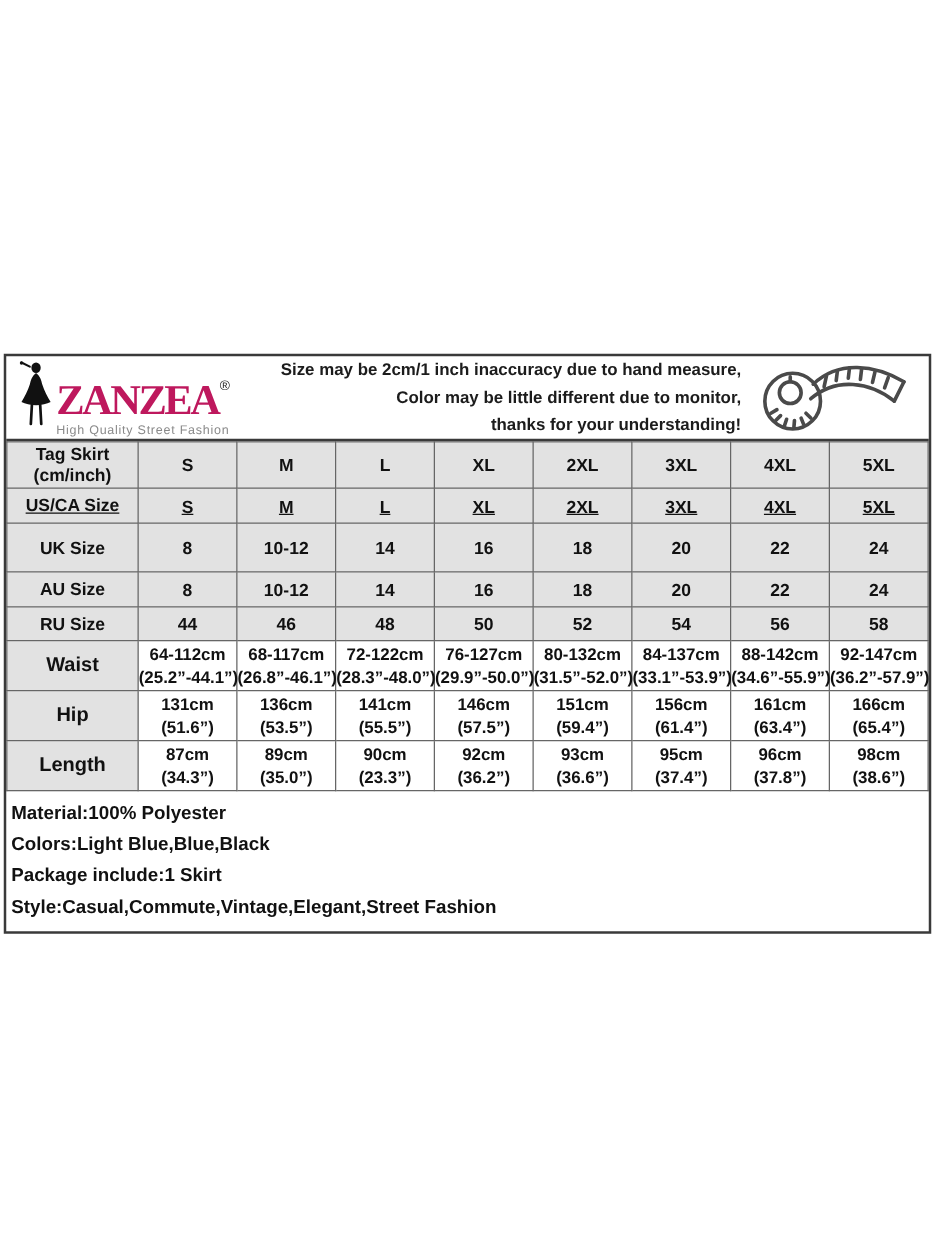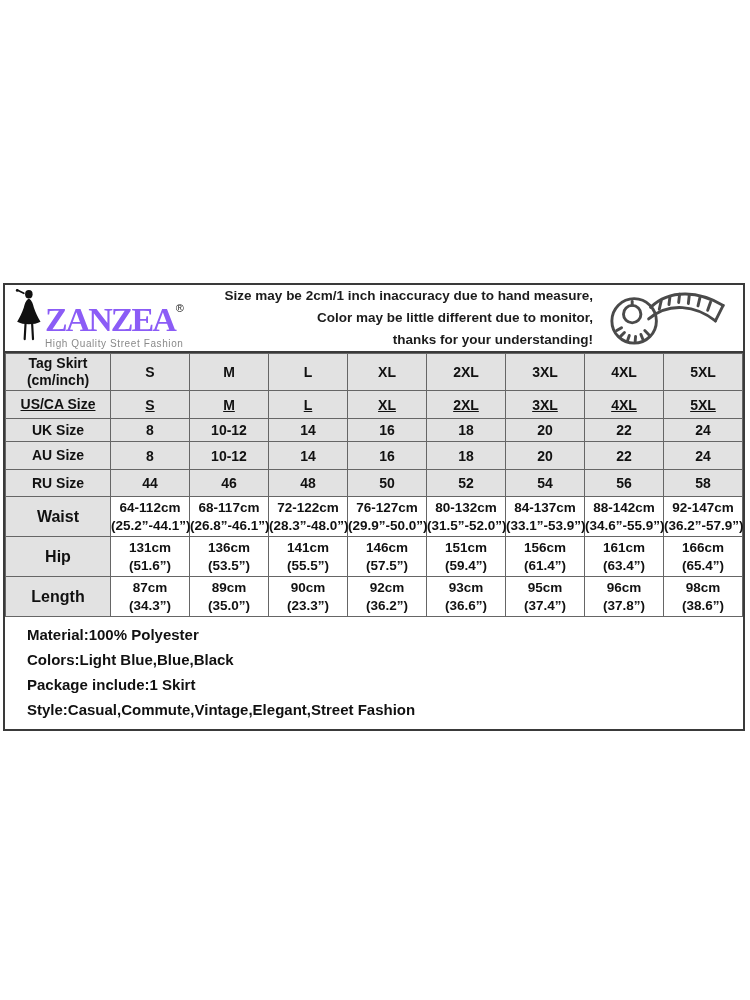--- a/index.html
+++ b/index.html
@@ -13,41 +13,41 @@
     border:2px solid #3a3a3a;background:#fff;box-sizing:border-box;
   }
   
   .hdr{display:flex;align-items:center;height:66px;border-bottom:2px solid #3a3a3a;}
   .logo{width:200px;padding-left:8px;display:flex;align-items:flex-end;box-sizing:border-box;}
   .logo-figure{flex:0 0 auto;margin-right:2px;margin-bottom:2px;}
   .logo-text{display:flex;flex-direction:column;}
   .brand-line{display:flex;align-items:flex-start;line-height:1;}
   .brand-name{
     font-family:"Liberation Serif", serif;font-weight:bold;font-size:34px;
-    letter-spacing:-2px;color:#8b5cf6;
+    letter-spacing:-2px;color:#be185d;
   }
   .brand-reg{font-size:11px;margin-top:0px;margin-left:1px;color:#1a1a1a;}
   .brand-tagline{font-size:10px;color:#8a8a8a;letter-spacing:0.6px;margin-top:1px;}
   .notice{flex:1;text-align:right;font-weight:bold;font-size:13.5px;line-height:1.62;color:#1c1c1c;}
   .tape-wrap{width:150px;display:flex;justify-content:center;align-items:center;}
   
   table.size{width:100%;border-collapse:collapse;table-layout:fixed;}
   table.size td{
     border:1px solid #666;text-align:center;vertical-align:middle;
     font-weight:bold;color:#111;font-size:14px;padding:0;
   }
   td.lbl{background:#e2e2e2;font-size:15px;line-height:17px;}
   tr.shade td{background:#e2e2e2;}
-  tr.h-tag{height:37px;} tr.h-us{height:28px;text-decoration:underline;} tr.h-uk{height:23px;margin-left:12px;}
+  tr.h-tag{height:37px;} tr.h-us{height:28px;text-decoration:underline;} tr.h-uk{height:39px;margin-left:12px;}
   tr.h-au{height:28px;} tr.h-ru{height:27px;} tr.h-meas{height:40px;}
   tr.h-meas td{font-size:13.5px;line-height:18px;}
   tr.h-meas td.lbl{font-size:16px;}
   
   .info{padding:5px 4px 7px 4px;}
-  .info .line{font-weight:bold;font-size:15px;line-height:25px;color:#111;margin-left:18px;}
+  .info .line{font-weight:bold;font-size:15px;line-height:25px;color:#111;}
 </style>
 </head>
 <body>
 
 <div class="sheet">
 
   <div class="hdr">
     <div class="logo">
       <span class="logo-figure">
         <svg width="30" height="56" viewBox="0 0 36 62">

